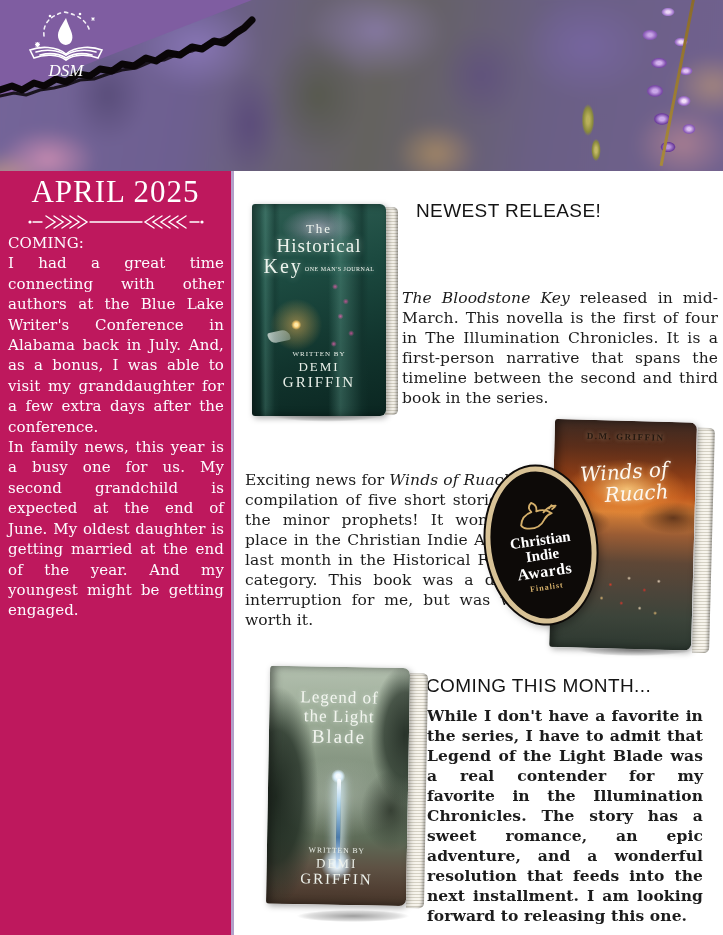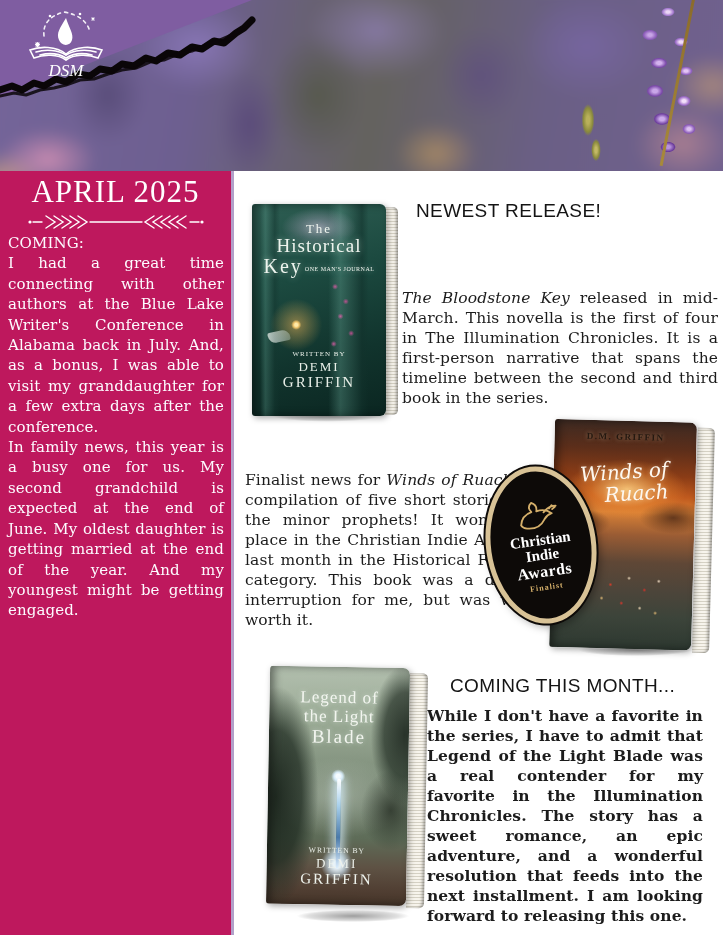--- a/index.html
+++ b/index.html
@@ -254,21 +254,21 @@
       </div>
       <div class="book-sketch"></div>
       <div class="blood-credit">
         <div class="bc1">WRITTEN BY</div>
         <div class="bc2">DEMI</div>
         <div class="bc3">GRIFFIN</div>
       </div>
     </div>
   </div>
 
-  <div class="p-main" style="left:245px;top:470px;width:288px;"><span>Finalist news for </span><span class="ital">Winds of Ruach</span><span>, a compilation of five short stories on the minor prophets! It won first place in the Christian Indie Awards last month in the Historical Fiction category. This book was a divine interruption for me, but was well worth it.</span></div>
+  <div class="p-main" style="left:245px;top:470px;width:288px;"><span>Exciting news for </span><span class="ital">Winds of Ruach</span><span>, a compilation of five short stories on the minor prophets! It won first place in the Christian Indie Awards last month in the Historical Fiction category. This book was a divine interruption for me, but was well worth it.</span></div>
 
   <div class="bshadow" style="left:560px;top:642px;width:150px;height:16px;"></div>
   <div class="book" style="left:552px;top:421px;width:160px;height:234px;transform:rotate(1.5deg);">
     <div class="pages" style="right:0;top:5px;bottom:4px;width:17px;"></div>
     <div class="cover cov-ruach">
       <div class="ruach-author">D.M. GRIFFIN</div>
       <div class="ruach-title">
         <div class="rt1">Winds of</div>
         <div class="rt2">Ruach</div>
       </div>
@@ -281,21 +281,21 @@
         <path d="M6,24 Q8,14 18,12 Q14,7 19,3 Q25,6 23,12 Q32,10 38,16 Q33,17 30,21 Q24,30 13,28 Q8,28 6,24 Z"></path>
         <path d="M30,14 Q36,8 43,9 M36,11 l3,-3 M39,12 l3,-2"></path>
       </g>
     </svg>
     <div class="bl">Christian</div>
     <div class="bl">Indie</div>
     <div class="bl3">Awards</div>
     <div class="fin">Finalist</div>
   </div>
 
-  <div class="h-main" style="left:450px;top:675px;">COMING THIS MONTH...</div>
+  <div class="h-main" style="left:426px;top:675px;">COMING THIS MONTH...</div>
   <div class="p-main" style="left:427px;top:706px;width:276px;font-weight:bold;">While I don't have a favorite in the series, I have to admit that Legend of the Light Blade was a real contender for my favorite in the Illumination Chronicles. The story has a sweet romance, an epic adventure, and a wonderful resolution that feeds into the next installment. I am looking forward to releasing this one.</div>
 
   <div class="bshadow" style="left:278px;top:908px;width:150px;height:16px;"></div>
   <div class="book" style="left:268px;top:667px;width:158px;height:244px;transform:rotate(1deg);">
     <div class="pages" style="right:0;top:5px;bottom:4px;width:18px;"></div>
     <div class="cover cov-light">
       <div class="light-title">
         <div class="lt1">Legend of</div>
         <div class="lt2">the Light</div>
         <div class="lt3">Blade</div>

